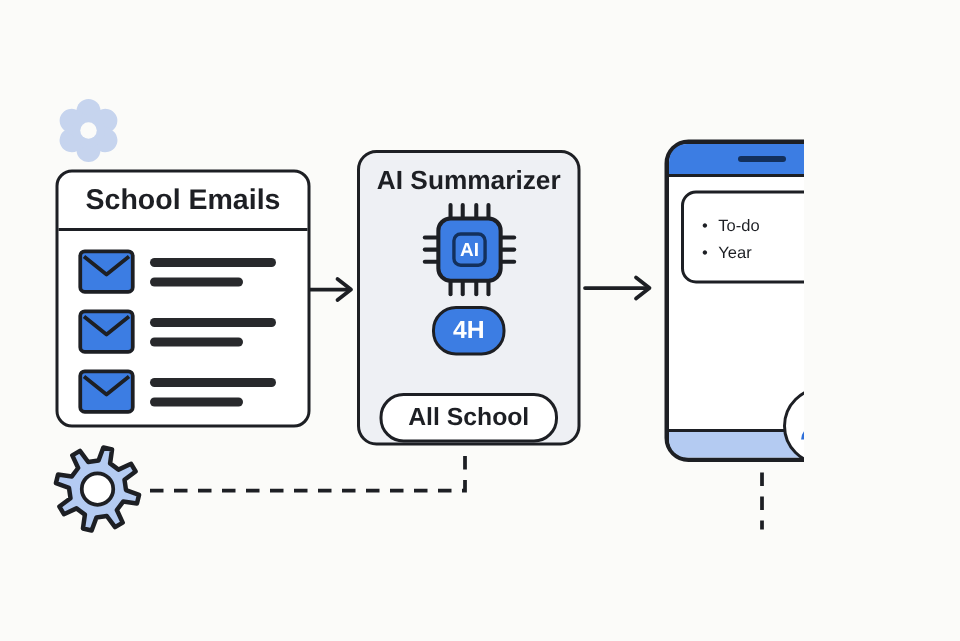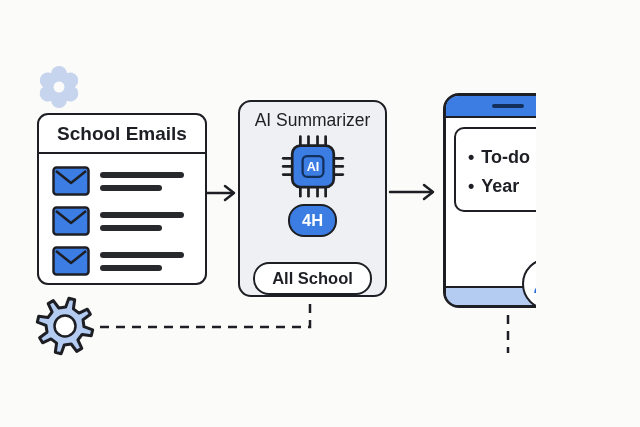--- a/index.html
+++ b/index.html
@@ -42,21 +42,21 @@
   .bar.short{width:62px;}
 
   
   .summarizer-panel{
     left:238px;top:100px;width:149px;height:197px;
     background:var(--c-panelbg,#eef0f4);
     border:2.5px solid var(--c-ink,#1d1f24);border-radius:13px;
     display:flex;flex-direction:column;align-items:center;
     padding-top:8px;
   }
-  .summarizer-title{margin:0;font-size:17.5px;font-weight:400;}
+  .summarizer-title{margin:0;font-size:17.5px;font-weight:700;}
   .chip-svg{margin-top:2px;}
   .chip-label{
     font-family:"Liberation Sans",sans-serif;font-weight:700;font-size:14px;fill:#fff;
   }
   .tag-row{display:flex;gap:6px;margin-top:4px;}
   .tag{
     box-sizing:border-box;display:inline-block;
     border:2px solid var(--c-ink,#1d1f24);border-radius:16px;
     background:#fff;font-size:16.5px;font-weight:700;
     padding:3px 12px;line-height:1.4;
@@ -75,21 +75,21 @@
     border-radius:12px 12px 0 0;
     display:flex;justify-content:center;align-items:center;
   }
   .speaker{width:32px;height:4px;border-radius:2px;background:var(--c-navy,#13305c);}
   .summary-card{
     margin:9px 8px 0 8px;border:2px solid var(--c-ink,#1d1f24);border-radius:10px;
     background:#fff;padding:7px 5px 9px 5px;position:relative;z-index:2;
   }
   .summary-title{margin:2px 0 0 0;text-align:center;font-size:16px;line-height:1.2;font-weight:700;}
   .summary-list{list-style:none;margin:7px 0 0 0;padding:0 0 0 7px;}
-  .summary-list li{font-size:18px;line-height:1.6;font-weight:700;}
+  .summary-list li{font-size:11px;line-height:1.6;font-weight:400;}
   .summary-list li::before{content:"•";margin-right:7px;}
   .phone-bottom{
     position:absolute;left:0;right:0;bottom:0;height:17px;
     background:var(--c-lightblue,#b4cbf2);
     border-top:2px solid var(--c-ink,#1d1f24);
     border-radius:0 0 12px 12px;
   }
   .users-badge{
     position:absolute;right:-4px;bottom:-5px;width:48px;height:48px;
     background:#fff;border:2.5px solid var(--c-ink,#1d1f24);border-radius:50%;

